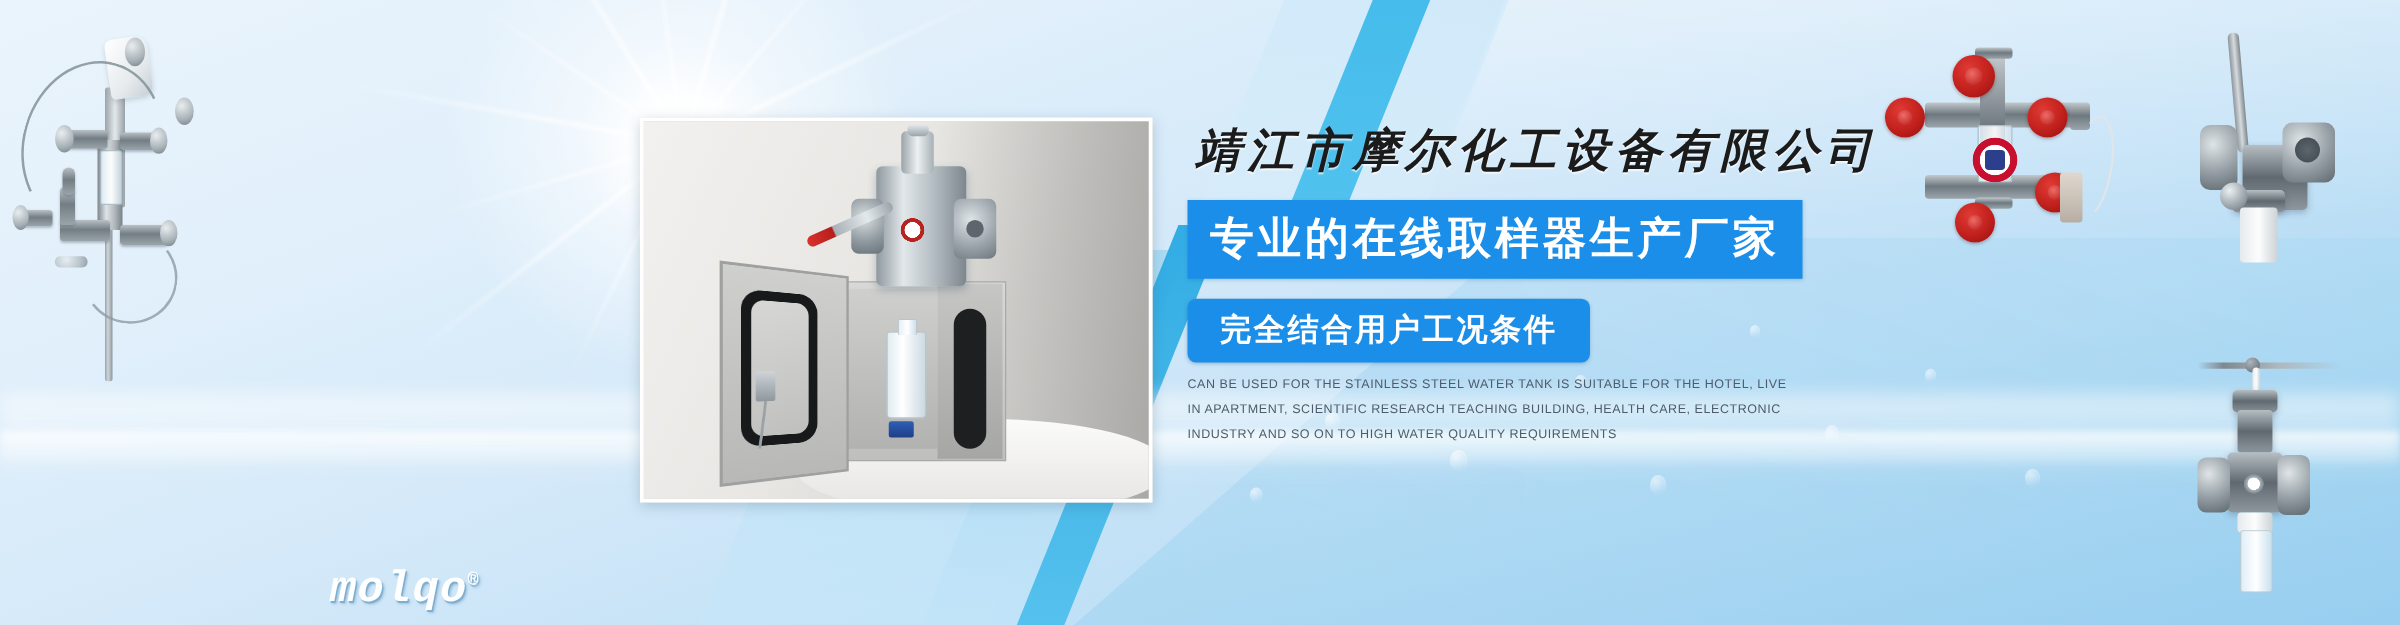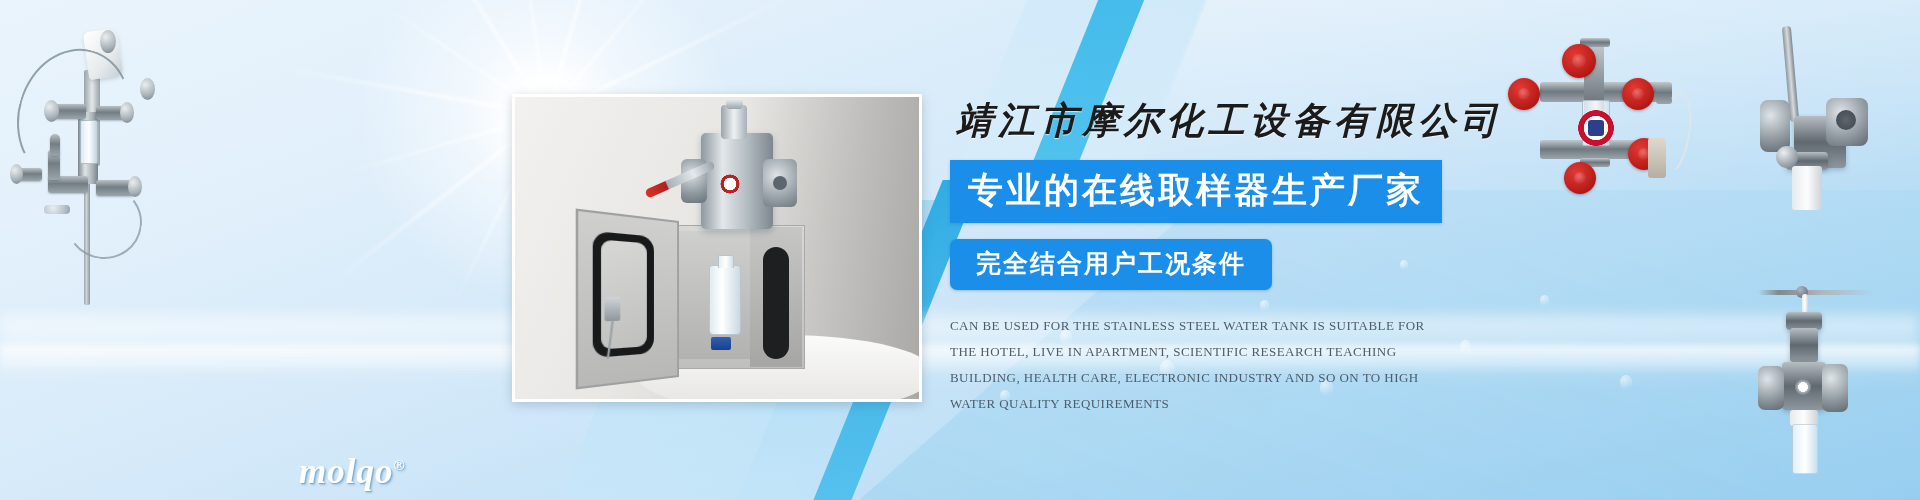--- a/index.html
+++ b/index.html
@@ -169,40 +169,39 @@
     font-weight:700;
     font-size:25px;
     letter-spacing:2px;
     padding:8px 26px 10px 26px;
     border-radius:7px;
     white-space:nowrap;
     box-shadow:0 1px 3px rgba(30,90,140,.3);
   }
 
   .engtext{
-    margin-top:23px;
+    margin-top:8px;
     width:490px;
-    font-family:Liberation Serif, serif;
-    font-size:13px;
+    font-family:Liberation Sans, sans-serif;
+    font-size:10px;
     line-height:2.0;
     letter-spacing:.45px;
     color:#4d5c6a;
     text-transform:uppercase;
   }
 
   
   .watermark{
     position:absolute;left:264px;top:452px;
-    font-family:Liberation Serif, serif;
+    font-family:Liberation Mono, monospace;
     font-weight:700;font-style:italic;
     font-size:35px;letter-spacing:1px;
     color:#ffffff;
     text-shadow:1px 1px 0 rgba(120,170,205,.85), 2px 2px 2px rgba(110,160,200,.5);
     white-space:nowrap;
-    margin-left:35px;
   }
   .watermark sup{font-size:15px;vertical-align:super;font-style:normal;}
 </style>
 </head>
 <body>
 
 <div class="banner">
 
   <div class="bg-layer">
 

